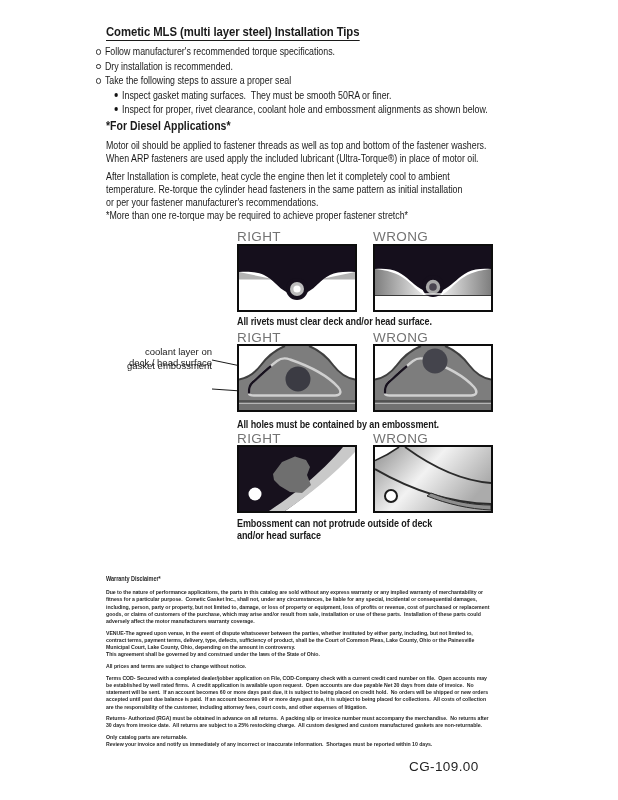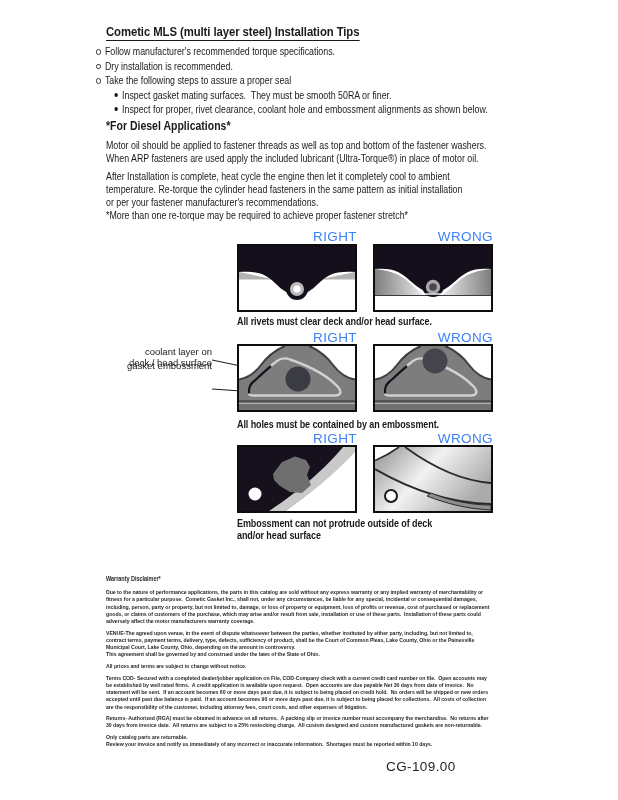--- a/index.html
+++ b/index.html
@@ -18,39 +18,39 @@
   .fbullet{width:4px;height:4px;background:#111;border-radius:50%;margin-top:5.2px;flex:none;}
   .sub{margin-left:22px;}
   .b-row span.t{white-space:pre-wrap;}
 
   .h2{left:106px;top:119px;font-size:12.5px;font-weight:bold;white-space:nowrap;}
   .para{left:106px;font-size:10.5px;line-height:12.8px;white-space:pre-wrap;width:600px;}
   .p1{top:139px;}
   .p2{top:170px;}
   .note{top:209px;}
 
-  .fig-hdr{width:120px;text-align:right;font-size:13.5px;font-weight:500;letter-spacing:0.4px;color:#3b82f6;}
+  .fig-hdr{width:120px;text-align:left;font-size:13.5px;font-weight:500;letter-spacing:0.4px;color:#737373;}
   .hL{left:237px;} .hR{left:373px;}
   .r1h{top:229px;} .r2h{top:330px;} .r3h{top:431px;}
   .panel{width:120px;height:68px;border:2px solid #0d0d0d;box-sizing:border-box;background:#fff;}
   .r1p{top:244px;} .r2p{top:344px;} .r3p{top:445px;}
   .panel svg{display:block;width:116px;height:64px;}
   .caption{left:237px;font-size:10px;font-weight:600;letter-spacing:-0.1px;line-height:11.5px;white-space:pre-wrap;width:300px;}
   .c1{top:316px;} .c2{top:419px;} .c3{top:518px;}
 
   .ann{font-size:9.5px;line-height:10.5px;text-align:right;white-space:pre-wrap;width:115px;left:97px;}
   .ann1{top:347px;} .ann2{top:361px;}
   .ptr{left:210px;top:348px;}
 
   .warranty{left:106px;top:575px;width:580px;font-size:6.2px;line-height:7.2px;font-weight:700;
             color:#2a2a2a;letter-spacing:-0.05px;}
   .warranty .w-head{margin:0 0 6px 0;font-size:6.6px;}
   .warranty p{margin:0 0 4.5px 0;white-space:pre-wrap;}
 
-  .code{left:386px;top:759px;font-size:13.5px;letter-spacing:0.4px;color:#1f1f1f;}
+  .code{left:409px;top:759px;font-size:13.5px;letter-spacing:0.4px;color:#1f1f1f;}
 </style>
 </head>
 <body>
 
 <div class="page">
 
   <div class="abs title condense">Cometic MLS (multi layer steel) Installation Tips</div>
 
   <div class="abs bullets condense">
     <div class="b-row">

